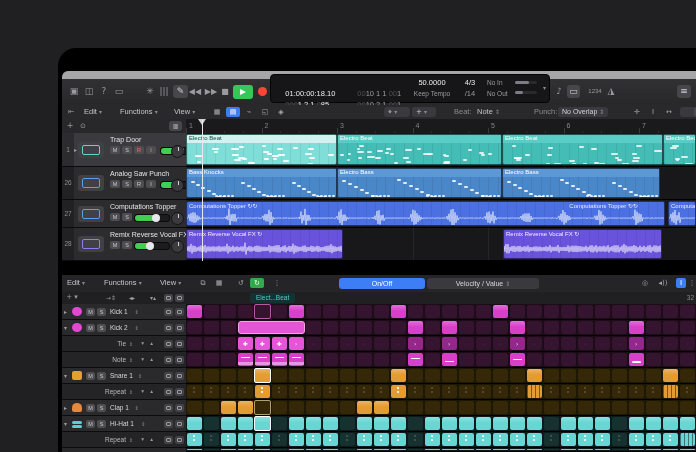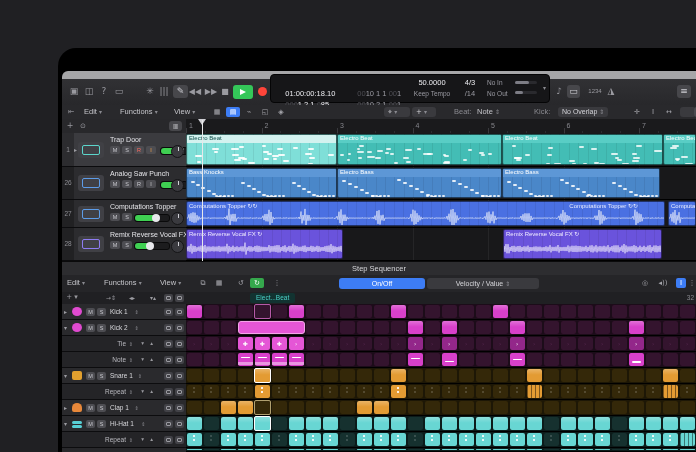--- a/index.html
+++ b/index.html
@@ -139,21 +139,21 @@
   <span class="menuitem" style="left:112px;"><span>View</span> <span class="caret g">▾</span></span>
   <span class="toolico g" style="left:148px;">▦</span>
   <span class="toolico sel g" style="left:164px;">▤</span>
   <span class="toolico g" style="left:180px;">⌁</span>
   <span class="toolico g" style="left:196px;">◱</span>
   <span class="toolico g" style="left:212px;">◈</span>
   <span class="pill g" style="left:322px;width:18px;">⌖ <span class="caret">▾</span></span>
   <span class="pill g" style="left:350px;width:16px;">+ <span class="caret">▾</span></span>
   <span class="menuitem" style="left:392px;color:#8a8a90;">Beat:</span>
   <span class="menuitem" style="left:415px;"><span>Note</span> <span class="caret g">⇕</span></span>
-  <span class="menuitem" style="left:472px;color:#8a8a90;">Kick:</span>
+  <span class="menuitem" style="left:472px;color:#8a8a90;">Punch:</span>
   <span class="pill" style="left:496px;"><span>No Overlap</span> <span class="caret g">⇕</span></span>
   <span class="toolico g" style="left:568px;">✛</span>
   <span class="toolico g" style="left:584px;">I</span>
   <span class="toolico g" style="left:600px;">↔</span>
   <span class="pill" style="left:618px;width:8px;"></span>
   <span class="pill" style="left:632px;width:26px;background:#4a4a4f;"></span>
 </div>
 
 <div class="headertop">
   <span class="tbicon g" style="left:3px;top:2px;width:10px;height:10px;line-height:10px;font-size:8px;">+</span>
@@ -554,21 +554,20 @@
           <div class="rlabel" style="color: rgb(239, 234, 255);">Remix Reverse Vocal FX  ↻</div>
           <svg width="159" height="31" style="position: absolute; left: 0px; top: 0px;">
             <path d="M0 19.2 L0 16.0 L1 21.8 L2 14.1 L3 23.3 L4 14.1 L5 23.3 L6 17.0 L7 21.0 L8 16.0 L9 21.8 L10 15.8 L11 22.0 L12 16.6 L13 21.3 L14 16.0 L15 21.8 L16 15.9 L17 21.8 L18 17.0 L19 21.0 L20 16.3 L21 21.6 L22 16.5 L23 21.4 L24 15.6 L25 22.1 L26 17.0 L27 21.0 L28 17.1 L29 20.9 L30 16.6 L31 21.3 L32 16.4 L33 21.5 L34 16.7 L35 21.2 L36 16.6 L37 21.3 L38 17.2 L39 20.9 L40 17.0 L41 21.0 L42 16.3 L43 21.5 L44 16.8 L45 21.1 L46 15.2 L47 22.4 L48 16.8 L49 21.1 L50 16.9 L51 21.1 L52 16.6 L53 21.3 L54 15.0 L55 22.6 L56 16.9 L57 21.0 L58 17.1 L59 20.9 L60 16.9 L61 21.1 L62 16.9 L63 21.1 L64 15.4 L65 22.3 L66 16.4 L67 21.5 L68 15.7 L69 22.0 L70 15.8 L71 22.0 L72 15.6 L73 22.1 L74 16.0 L75 21.8 L76 16.0 L77 21.8 L78 16.6 L79 21.3 L80 16.8 L81 21.2 L82 15.8 L83 21.9 L84 17.0 L85 21.0 L86 15.5 L87 22.2 L88 15.2 L89 22.5 L90 16.4 L91 21.5 L92 15.2 L93 22.4 L94 16.5 L95 21.4 L96 16.1 L97 21.7 L98 16.4 L99 21.5 L100 15.8 L101 21.9 L102 16.5 L103 21.4 L104 15.1 L105 22.5 L106 17.1 L107 20.9 L108 16.1 L109 21.7 L110 15.4 L111 22.3 L112 15.3 L113 22.3 L114 15.3 L115 22.4 L116 17.1 L117 20.9 L118 15.6 L119 22.1 L120 14.0 L121 23.4 L122 15.4 L123 22.2 L124 16.5 L125 21.4 L126 16.4 L127 21.5 L128 16.1 L129 21.7 L130 15.1 L131 22.5 L132 15.9 L133 21.9 L134 17.2 L135 20.8 L136 15.7 L137 22.0 L138 16.9 L139 21.0 L140 15.8 L141 21.9 L142 16.9 L143 21.1 L144 15.6 L145 22.1 L146 15.1 L147 22.6 L148 16.9 L149 21.1 L150 15.5 L151 22.2 L152 15.4 L153 22.3 L154 16.0 L155 21.8 L156 15.6 L157 22.1 L158 16.8 L159 21.1" stroke="rgba(255,255,255,.85)" stroke-width="0.7" fill="none"></path>
           </svg>
         </div>
       </div>
     </div>
 <div class="phhandle"></div>
 <div class="playhead"></div>
 
-<div class="seqtitle">Step Sequencer</div>
 
 <div class="seqbar">
   <span class="menuitem" style="left:5px;top:1px;"><span>Edit</span> <span class="caret g">▾</span></span>
   <span class="menuitem" style="left:42px;top:1px;"><span>Functions</span> <span class="caret g">▾</span></span>
   <span class="menuitem" style="left:98px;top:1px;"><span>View</span> <span class="caret g">▾</span></span>
   <span class="toolico g" style="left:134px;top:3px;">⧉</span>
   <span class="toolico g" style="left:150px;top:3px;">▦</span>
   <span class="toolico g" style="left:172px;top:3px;">↺</span>
   <span class="toolico g" style="left:188px;top:3px;background:#35a84c;color:#fff;">↻</span>
   <span class="toolico g" style="left:208px;top:3px;">⋮</span>

